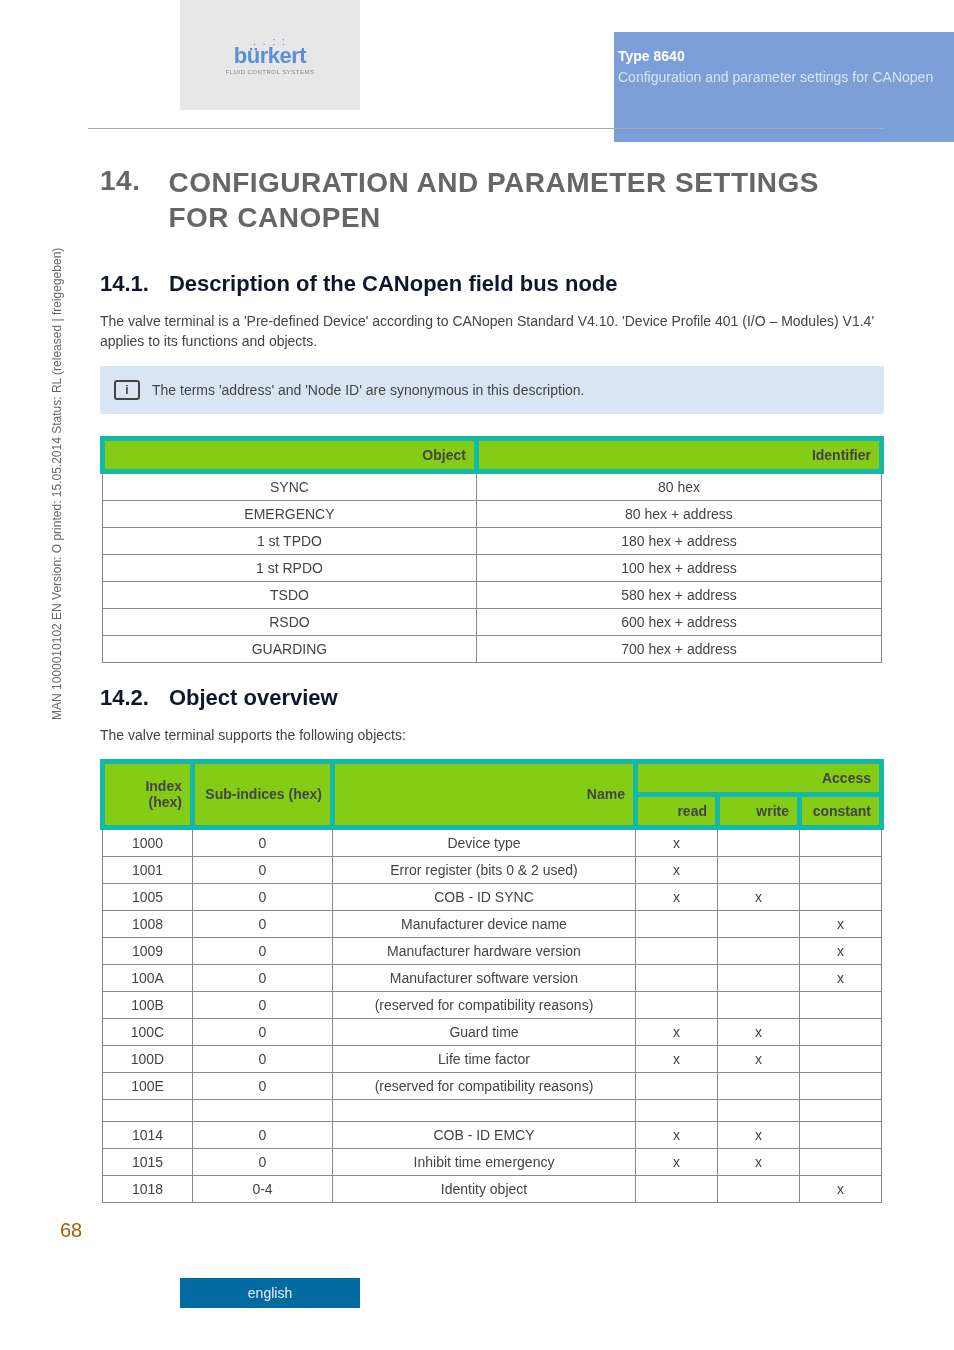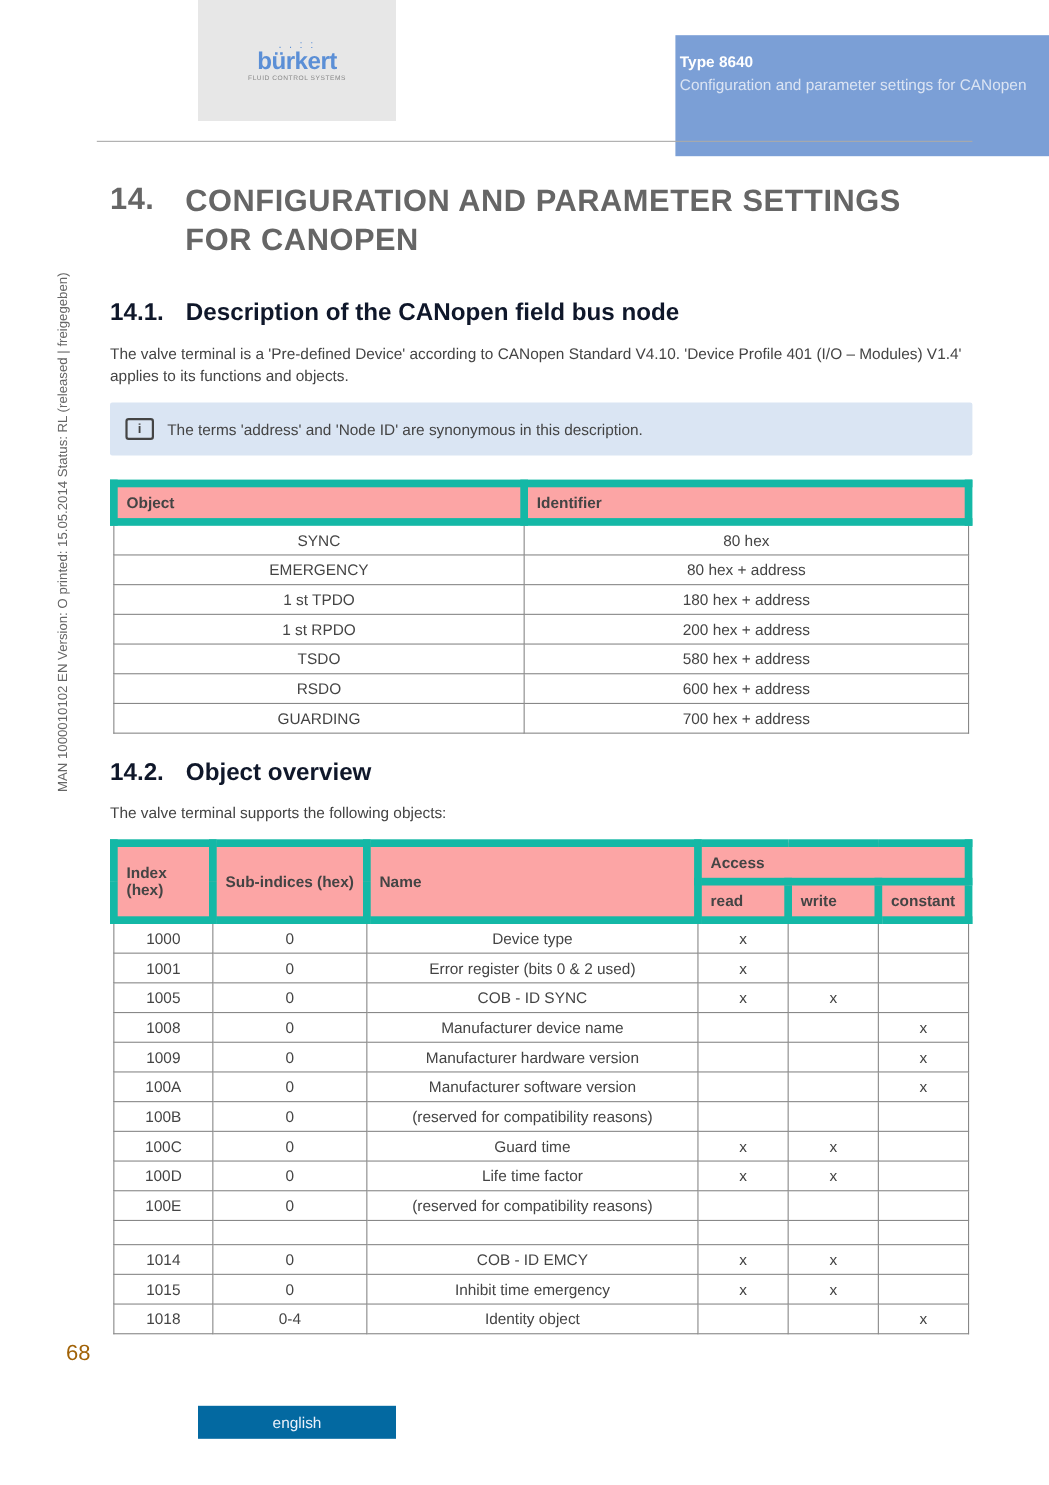--- a/index.html
+++ b/index.html
@@ -72,25 +72,25 @@
   }
   .info-text { font-size: 14px; color: #444; }
   table {
     width: 100%;
     border-collapse: collapse;
     font-size: 14px;
     color: #444;
     margin-bottom: 20px;
   }
   th {
-    background: #fca5a5;
+    background: #84cc16;
     font-weight: bold;
     padding: 6px 8px;
-    border: 7px solid #14b8a6;
-    text-align: left;
+    border: 5px solid #14b8a6;
+    text-align: right;
   }
   td {
     padding: 5px 8px;
     border: 1px solid #888;
     text-align: center;
   }
   .page-num {
     position: absolute;
     left: 60px;
     bottom: 108px;
@@ -178,21 +178,21 @@
         <tr>
           <td>EMERGENCY</td>
           <td>80 hex + address</td>
         </tr>
         <tr>
           <td>1 st TPDO</td>
           <td>180 hex + address</td>
         </tr>
         <tr>
           <td>1 st RPDO</td>
-          <td>200 hex + address</td>
+          <td>100 hex + address</td>
         </tr>
         <tr>
           <td>TSDO</td>
           <td>580 hex + address</td>
         </tr>
         <tr>
           <td>RSDO</td>
           <td>600 hex + address</td>
         </tr>
         <tr>

